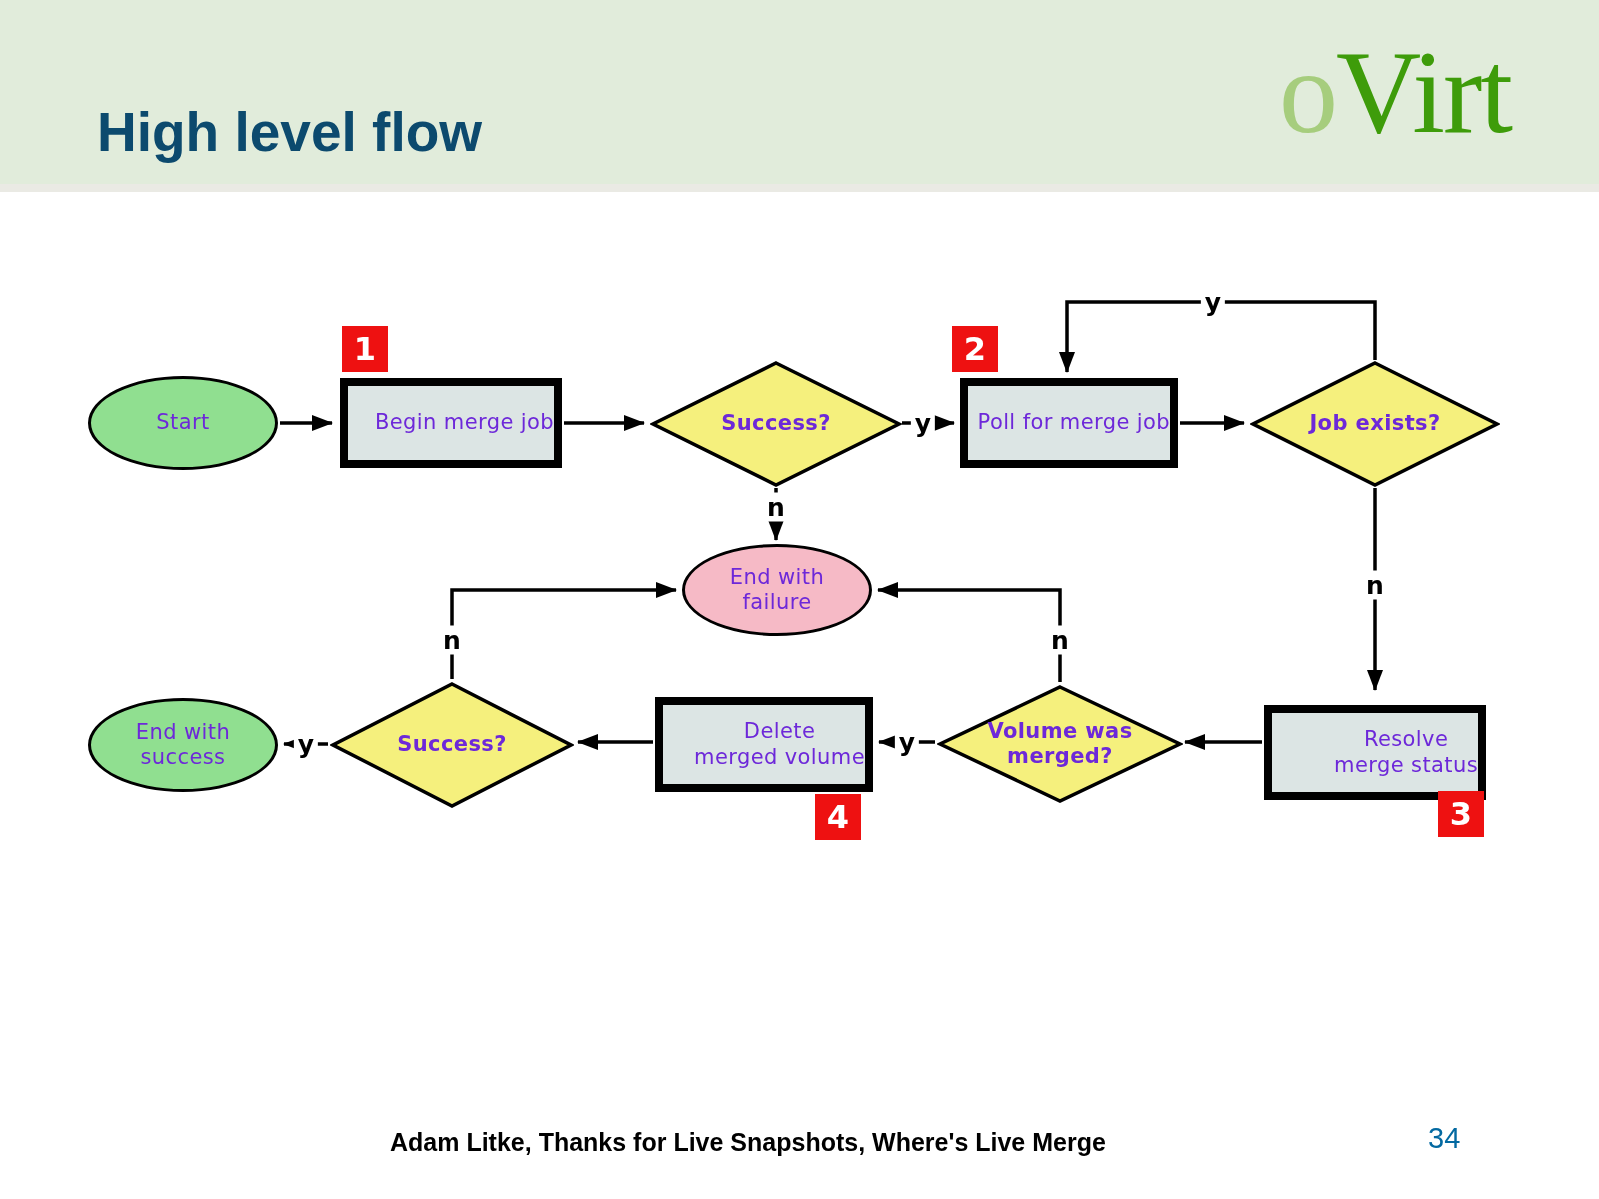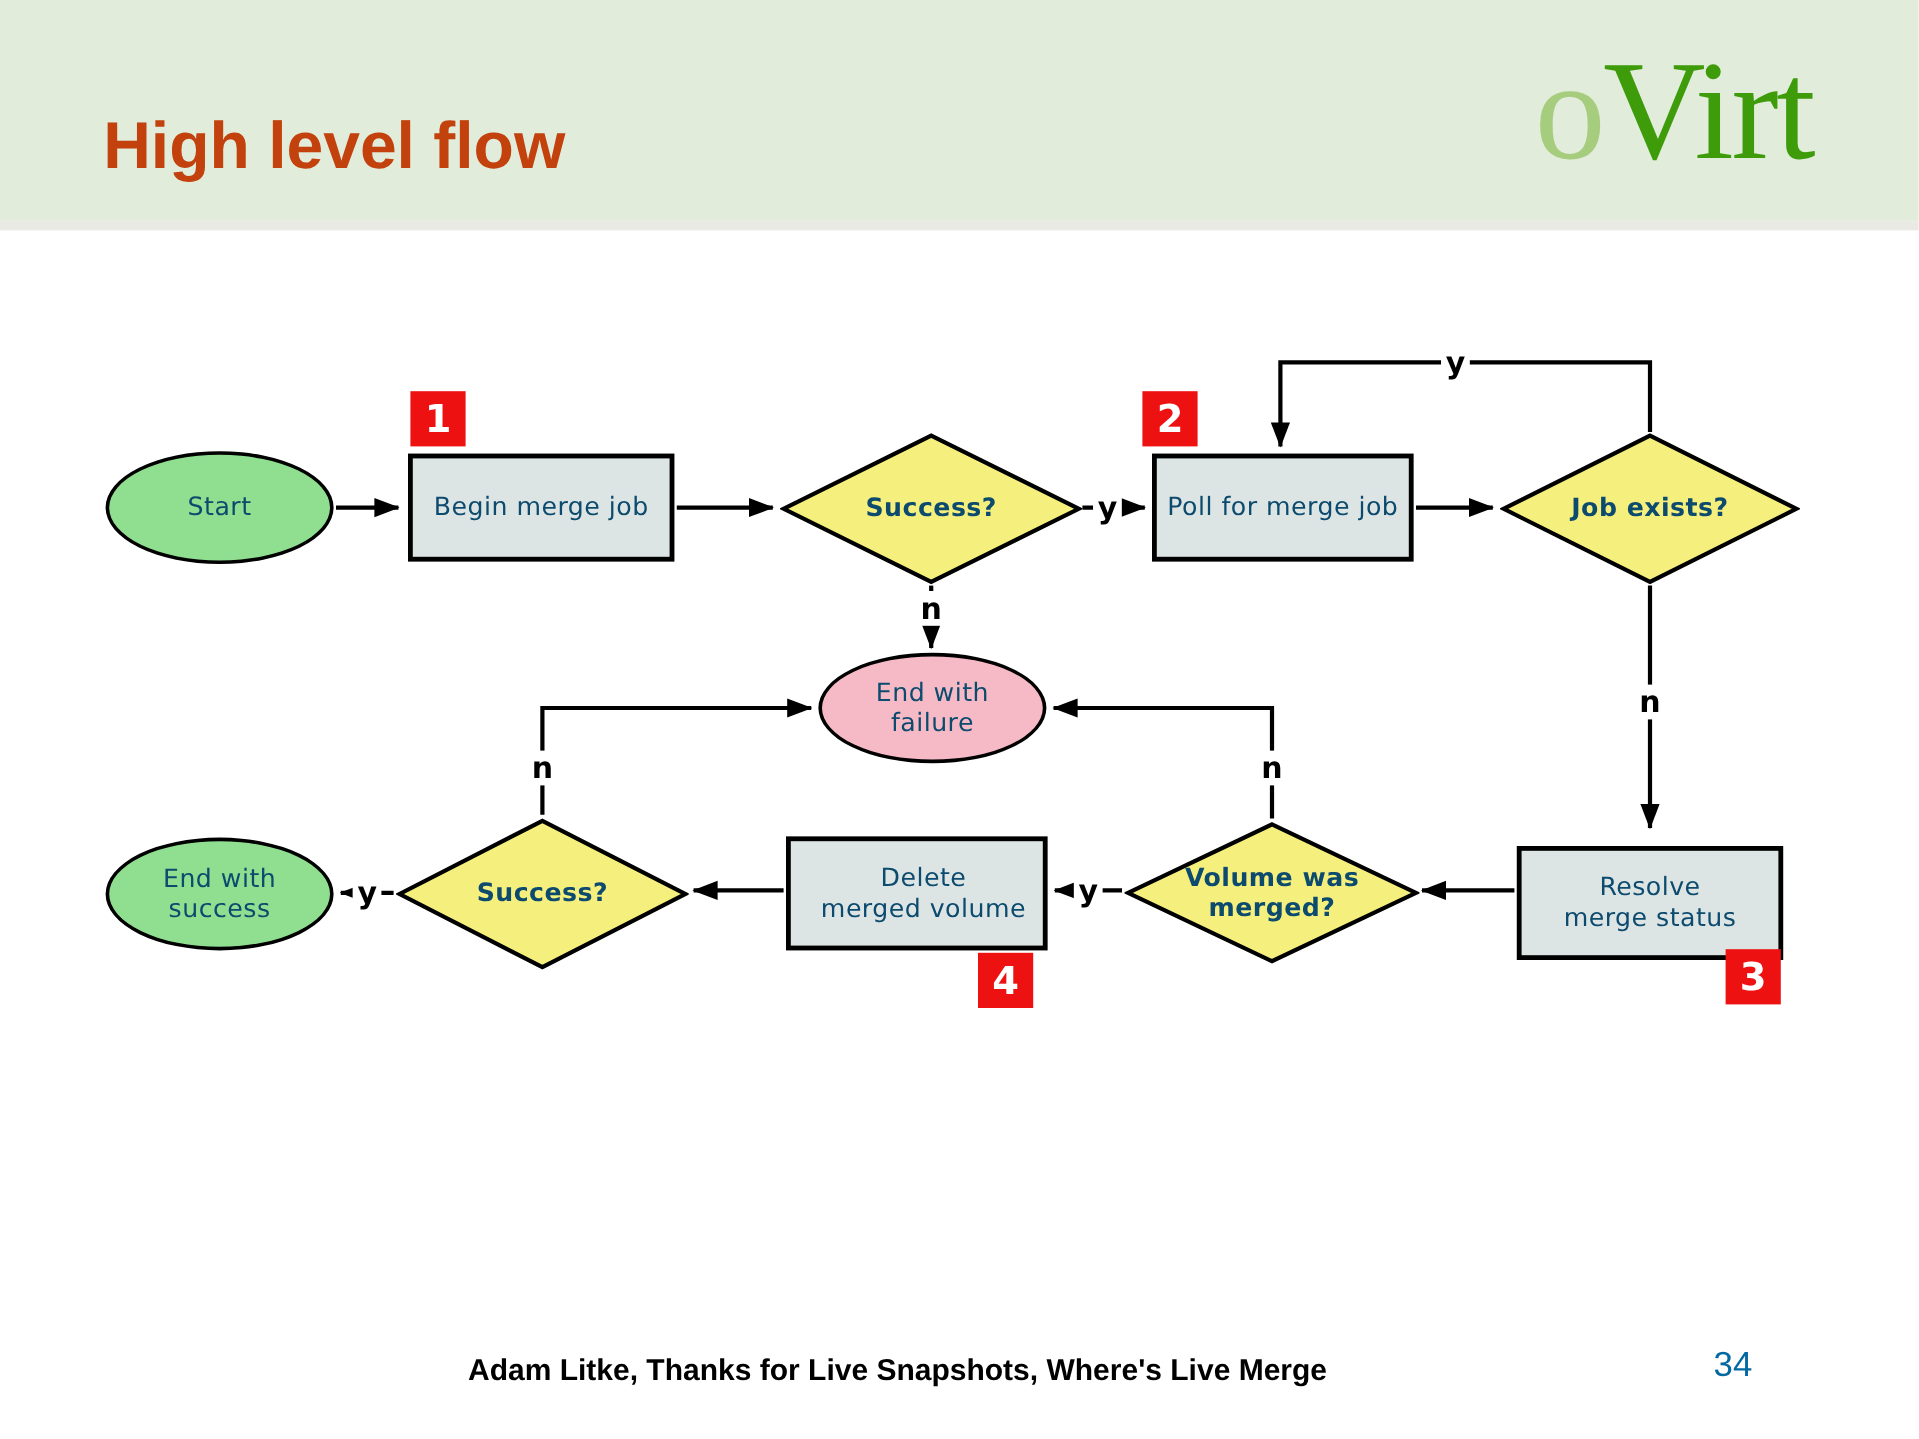--- a/index.html
+++ b/index.html
@@ -1,35 +1,35 @@
 <!DOCTYPE html>
 <html><head>
 <meta charset="utf-8">
 <style>
   html,body{margin:0;padding:0;background:#fff;}
   .slide{position:relative;width:1599px;height:1199px;background:#ffffff;overflow:hidden;
          font-family:"Liberation Sans",sans-serif;}
   
   .header{position:absolute;left:0;top:0;width:1599px;height:184px;background:#e1ecdb;}
   .header-strip{position:absolute;left:0;top:184px;width:1599px;height:8px;background:#eaeae4;}
-  .slide-title{position:absolute;left:85px;top:88px;margin:1px;font-size:55px;font-weight:bold;
-               color:#c2410c;letter-spacing:0px;}
+  .slide-title{position:absolute;left:85px;top:88px;margin:12px;font-size:55px;font-weight:bold;
+               color:#0c4a6e;letter-spacing:0px;}
   .logo{position:absolute;right:88px;top:28px;font-family:"Liberation Serif",serif;
         font-size:118px;line-height:1.1;letter-spacing:-2px;}
   .logo-o{color:#a6cd7d;}
   .logo-virt{color:#3e9c0a;}
   .connectors{position:absolute;left:0;top:0;width:1599px;height:1007px;pointer-events:none;}
   .node{position:absolute;display:flex;align-items:center;justify-content:center;
         box-sizing:border-box;text-align:center;}
-  .node-label{font-family:"DejaVu Sans",sans-serif;font-size:21px;color:#0c4a6e;
+  .node-label{font-family:"DejaVu Sans",sans-serif;font-size:21px;color:#6d28d9;
               letter-spacing:0.4px;white-space:pre-line;line-height:1.2;position:relative;z-index:2;}
   .ellipse{border:3px solid #000;border-radius:50%;}
   .ellipse.green{background:#90df90;}
   .ellipse.pink{background:#f6bac6;}
-  .rect{border:4px solid #000000;background:#dce5e4;}
+  .rect{border:8px solid #000000;background:#dce5e4;justify-content:flex-end;}
   .diamond{background:transparent;font-weight:bold;}
   .diamond svg{position:absolute;left:0;top:0;z-index:1;}
   .edge-label{position:absolute;transform:translate(-50%,-50%);font-family:"DejaVu Sans",sans-serif;
               font-weight:bold;font-size:25px;color:#000;background:#ffffff;padding:0 4px;z-index:3;}
   .badge{position:absolute;width:46px;height:46px;background:#ee1111;color:#ffffff;
          display:flex;align-items:center;justify-content:center;font-family:"DejaVu Sans",sans-serif;
          font-weight:bold;font-size:32px;z-index:4;}
   
   .footer-credit{position:absolute;left:390px;top:1128px;font-size:25px;font-weight:bold;color:#000;}
   .page-number{position:absolute;left:1428px;top:1122px;font-size:29px;color:#0369a1;}

